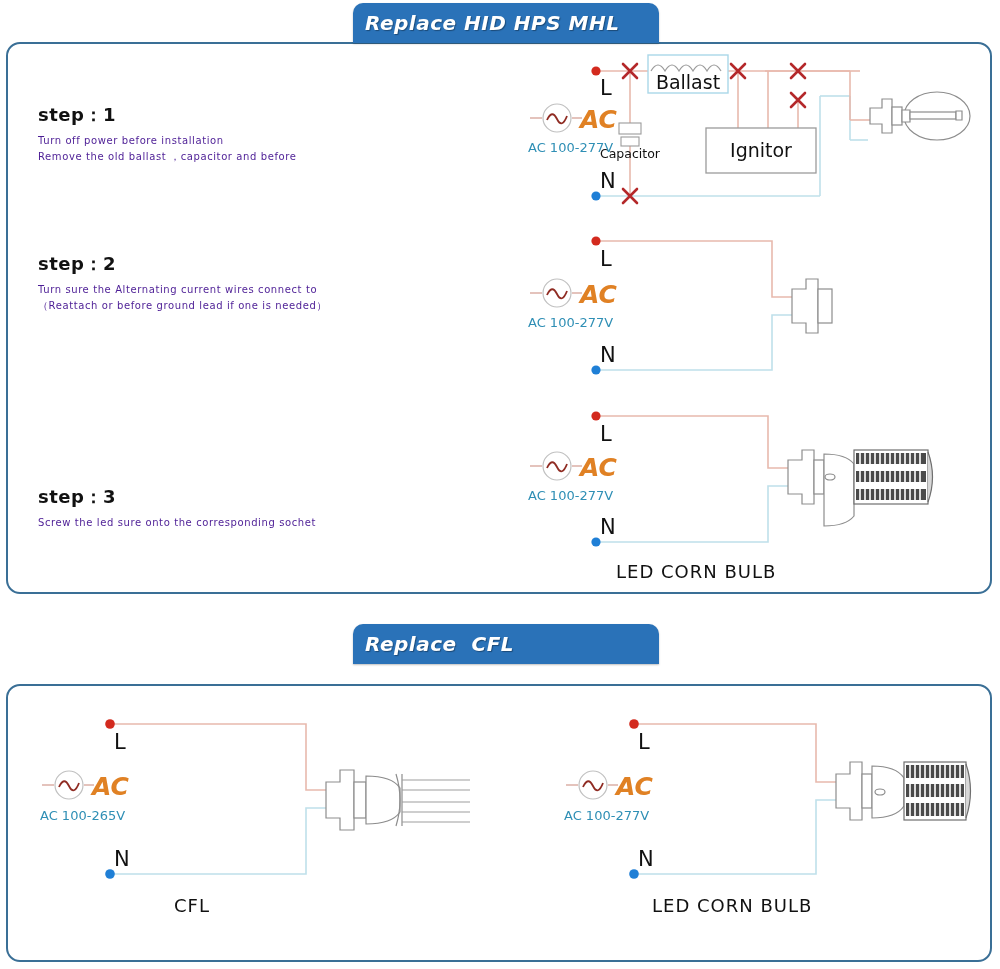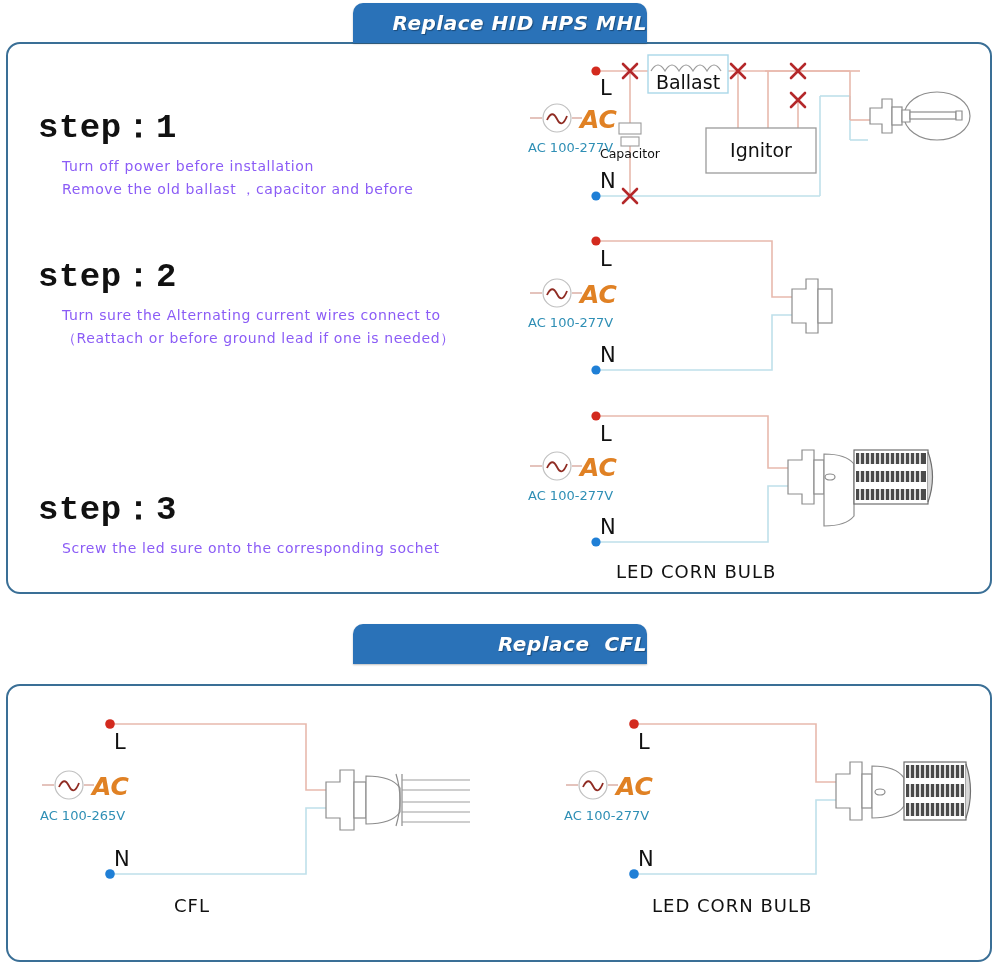--- a/index.html
+++ b/index.html
@@ -13,42 +13,43 @@
     border:2px solid #3a6f96;border-radius:14px;background:#fff;
     box-sizing:border-box;
   }
   #panel-hid{top:42px;height:552px;}
   #panel-cfl{top:684px;height:278px;}
 
   .tab{
     position:absolute;left:353px;width:294px;height:40px;
     background:#2a72b8;
     border-radius:10px 10px 0 0;
-    display:flex;align-items:center;justify-content:flex-end;
+    display:flex;align-items:center;justify-content:flex-start;
     z-index:5;
     box-shadow:0 1px 2px rgba(0,0,0,.25);
+    padding-left:12px;
   }
   #tab-hid{top:3px;}
   #tab-cfl{top:624px;}
   .tab-label{
     color:#ffffff;font-style:italic;font-weight:bold;font-size:20px;
     letter-spacing:.5px;
     text-shadow:1px 1px 1px rgba(0,0,0,.35);
     white-space:pre;
   }
 
   
   .step-block{position:absolute;left:38px;}
   .step-title{
-    font-size:34px;font-weight:600;color:#111;letter-spacing:.5px;
-    white-space:pre;margin-bottom:6px;font-family:Liberation Mono, monospace;
+    font-size:18px;font-weight:600;color:#111;letter-spacing:.5px;
+    white-space:pre;margin-bottom:6px;
   }
   .step-line{
-    font-size:14px;color:#8b5cf6;letter-spacing:.6px;
-    line-height:1.62;white-space:pre;margin-left:24px;
+    font-size:10px;color:#4c1d95;letter-spacing:.6px;
+    line-height:1.62;white-space:pre;
   }
   #step-1{top:103px;}
   #step-2{top:252px;}
   #step-3{top:485px;}
 
   
   .circuit{position:absolute;}
   #circuit-1{left:520px;top:48px;}
   #circuit-2{left:520px;top:225px;}
   #circuit-3{left:520px;top:400px;}

